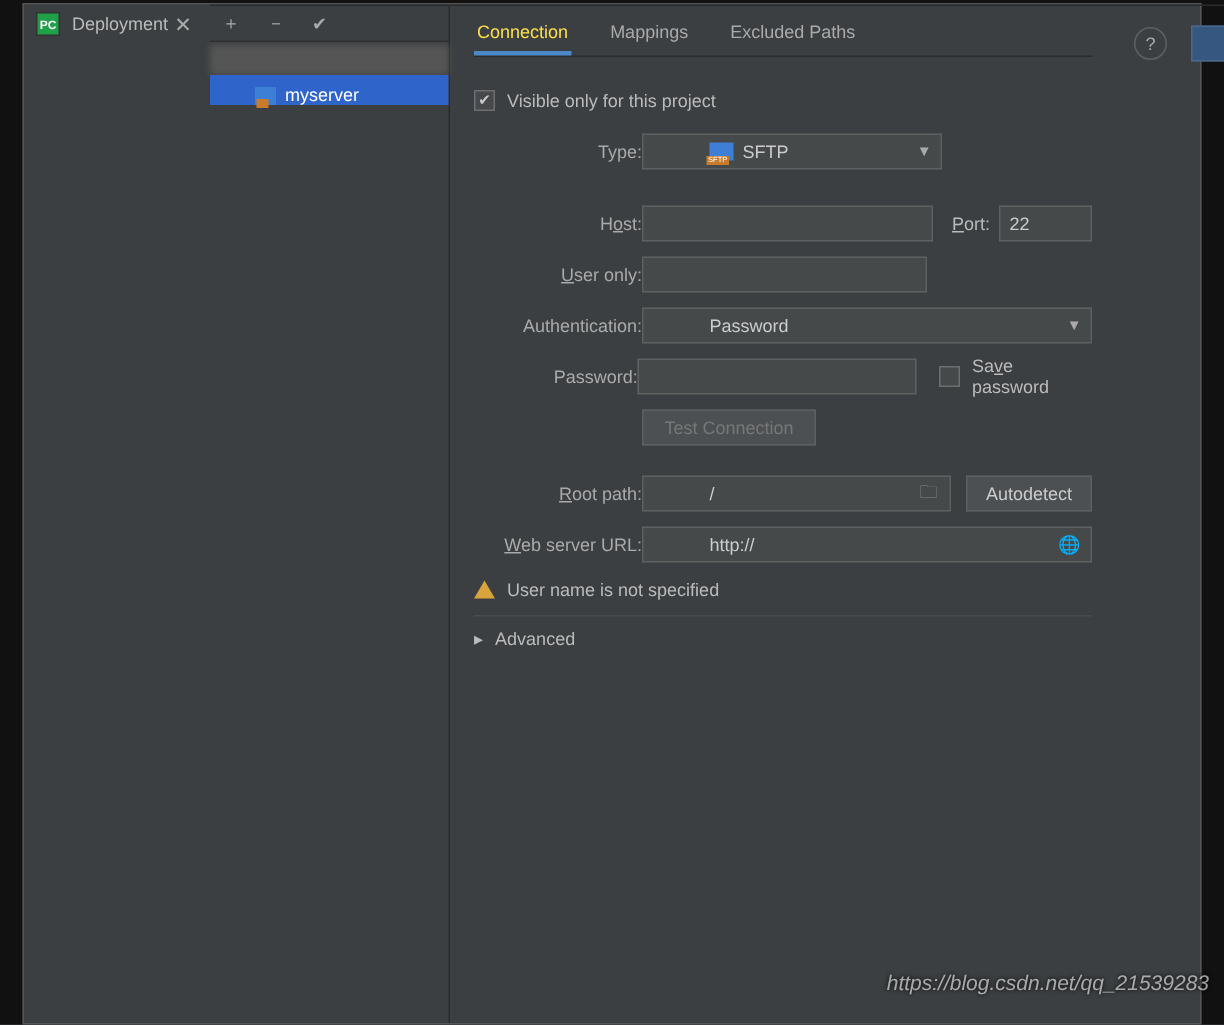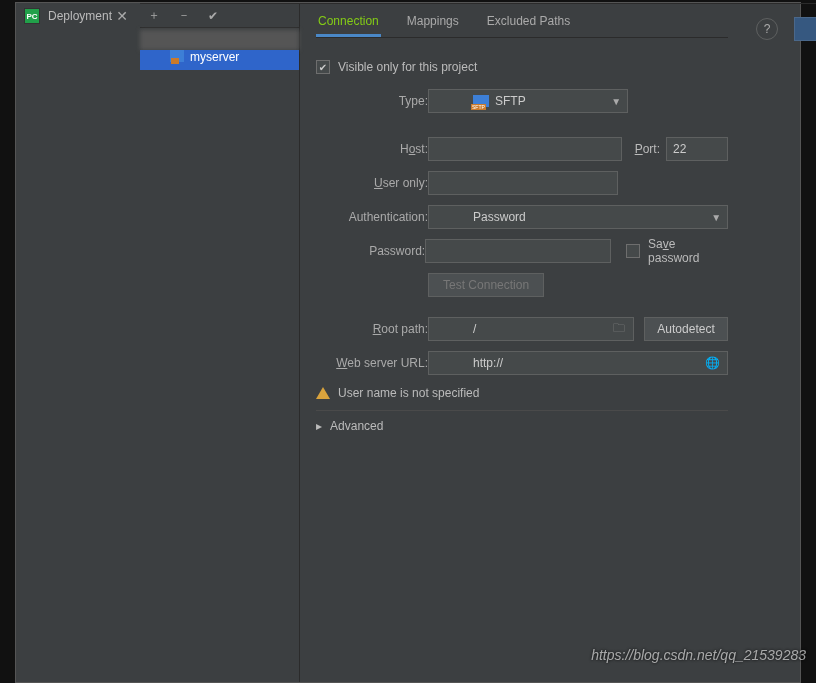--- a/index.html
+++ b/index.html
@@ -58,21 +58,21 @@
     align-items: center;
     gap: 18px;
     padding: 0 8px;
     border-bottom: 1px solid #2b2b2b;
   }
   .toolbar span { color: #aaa; cursor: pointer; }
   .tree { flex: 1; padding-top: 2px; }
   .tree-item {
     height: 20px;
     display: flex;
-    align-items: flex-start;
+    align-items: flex-end;
     padding: 0 8px 0 30px;
     color: #ccc;
     position: relative;
   }
   .tree-item.blurred {
     filter: blur(2px);
     background: #555;
   }
   .tree-item.selected {
     background: #2f65ca;
@@ -105,21 +105,21 @@
     gap: 24px;
     border-bottom: 1px solid #2b2b2b;
   }
   .tab {
     padding: 6px 2px;
     color: #aaa;
     cursor: pointer;
     border-bottom: 3px solid transparent;
   }
   .tab.active {
-    color: #84cc16;
+    color: #fde047;
     border-bottom: 3px solid #4a88c7;
   }
   .form {
     padding: 12px 0;
   }
   .row {
     display: flex;
     align-items: center;
     min-height: 34px;
   }

